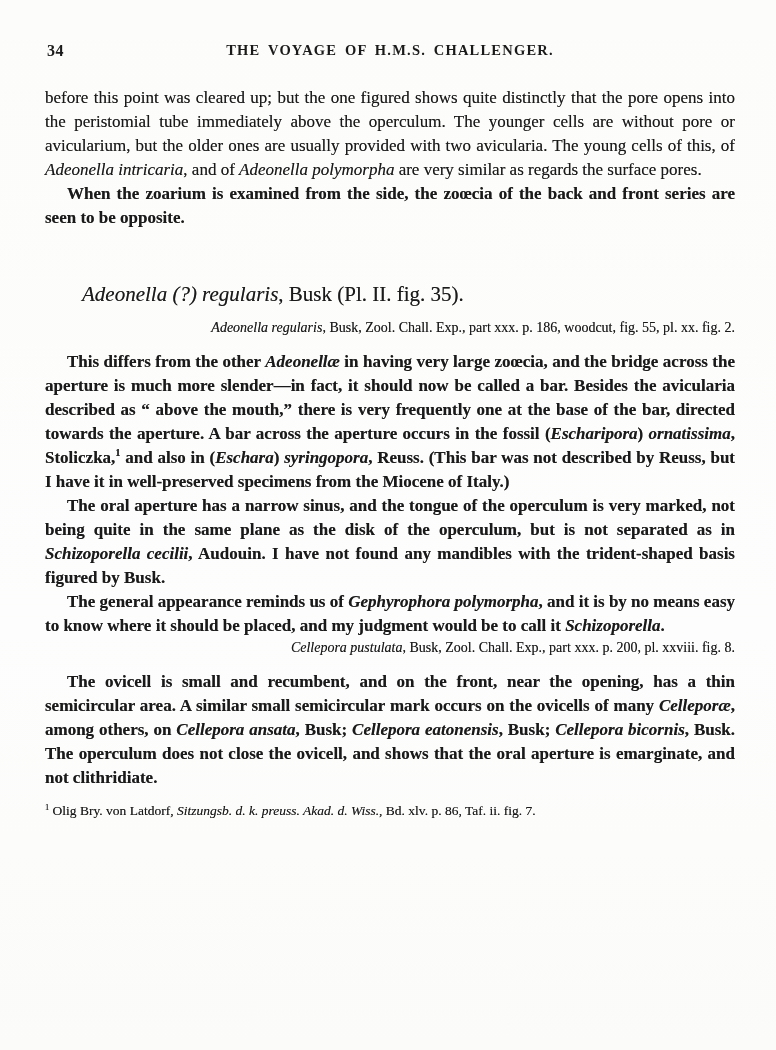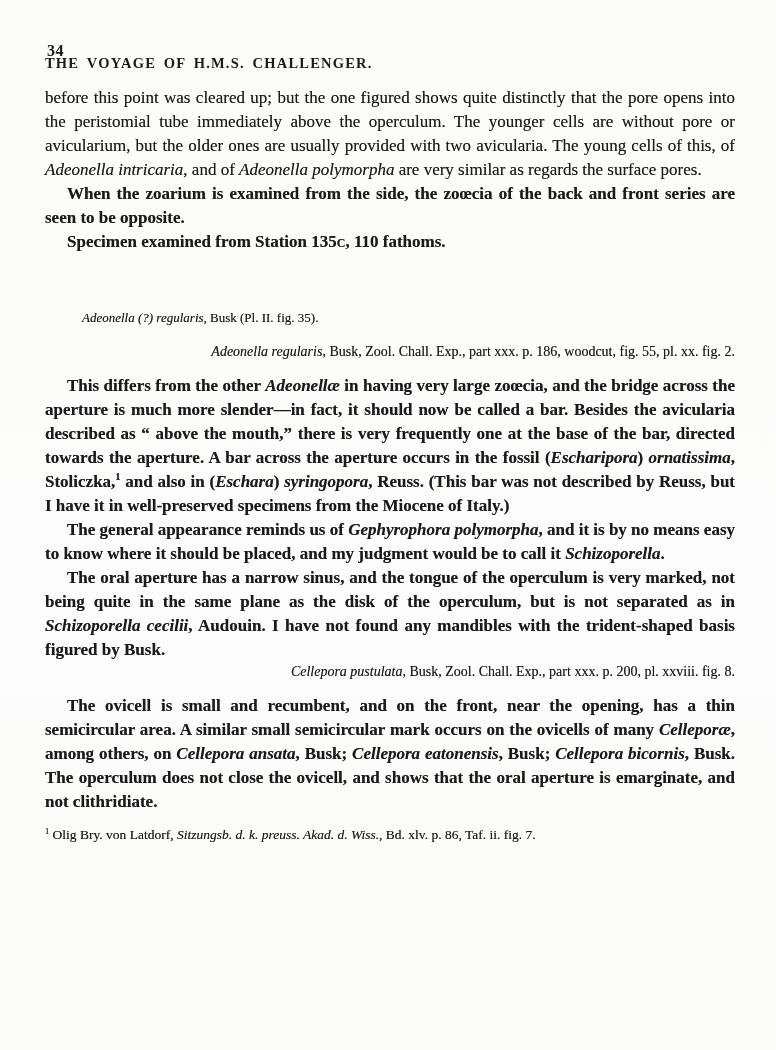--- a/index.html
+++ b/index.html
@@ -11,35 +11,35 @@
     overflow: hidden;
   }
   .page { position: relative; width: 776px; height: 1050px; }
 
   .page-header { position: absolute; top: 42px; left: 45px; width: 690px; height: 22px; }
   .page-number {
     position: absolute; left: 2px; top: 0;
     font-size: 16px; font-weight: bold; letter-spacing: 0.5px;
   }
   .running-title {
-    text-align: left; font-size: 14.5px; font-weight: bold;
-    letter-spacing: 1.2px; word-spacing: 3px; margin-top: 13px;
+    text-align: center; font-size: 14.5px; font-weight: bold;
+    letter-spacing: 1.2px; word-spacing: 3px;
   }
 
   .page-body {
     position: absolute; top: 86px; left: 45px; width: 690px;
     font-size: 17px; line-height: 24px;
     text-shadow: 0 0 0.3px rgba(20,20,20,0.55);
   }
   .blk { margin: 0; }
   .opening_paragraph, .paragraph { text-align: justify; }
   .paragraph { text-indent: 22px; font-weight: bold; }
   .species_heading {
     margin-top: 52px; margin-bottom: 12px;
-    padding-left: 37px; font-size: 13px;
+    padding-left: 37px; font-size: 21px;
   }
   .citation {
     text-align: right; font-size: 14px; line-height: 19px;
     margin-bottom: 13px;
   }
   .footnote {
     margin-top: 12px; text-align: left;
     font-size: 13.5px; line-height: 18px;
   }
   .it { font-style: italic; }
@@ -50,23 +50,22 @@
 <body>
 
 <div class="page">
   <div class="page-header">
     <div class="page-number">34</div>
     <div class="running-title">THE VOYAGE OF H.M.S. CHALLENGER.</div>
   </div>
   <main class="page-body">
       <div class="blk opening_paragraph"><span>before this point was cleared up; but the one figured shows quite distinctly that the pore opens into the peristomial tube immediately above the operculum.  The younger cells are without pore or avicularium, but the older ones are usually provided with two avicularia. The young cells of this, of </span><span class="it">Adeonella intricaria</span><span>, and of </span><span class="it">Adeonella polymorpha</span><span> are very similar as regards the surface pores.</span></div>
       <div class="blk paragraph"><span>When the zoarium is examined from the side, the zoœcia of the back and front series are seen to be opposite.</span></div>
-      <div class="blk paragraph"><span>Specimen examined from Station 135</span><span class="sc">c</span><span>, 110 fathoms.</span></div>
       <div class="blk species_heading"><span class="it">Adeonella (?) regularis</span><span>, Busk (Pl. II. fig. 35).</span></div>
       <div class="blk citation"><span class="it">Adeonella regularis</span><span>, Busk, Zool. Chall. Exp., part xxx. p. 186, woodcut, fig. 55, pl. xx. fig. 2.</span></div>
       <div class="blk paragraph"><span>This differs from the other </span><span class="it">Adeonellæ</span><span> in having very large zoœcia, and the bridge across the aperture is much more slender—in fact, it should now be called a bar. Besides the avicularia described as “ above the mouth,” there is very frequently one at the base of the bar, directed towards the aperture.  A bar across the aperture occurs in the fossil (</span><span class="it">Escharipora</span><span>) </span><span class="it">ornatissima</span><span>, Stoliczka,</span><sup>1</sup><span> and also in (</span><span class="it">Eschara</span><span>) </span><span class="it">syringopora</span><span>, Reuss. (This bar was not described by Reuss, but I have it in well-preserved specimens from the Miocene of Italy.)</span></div>
+      <div class="blk paragraph"><span>The oral aperture has a narrow sinus, and the tongue of the operculum is very marked, not being quite in the same plane as the disk of the operculum, but is not separated as in </span><span class="it">Schizoporella cecilii</span><span>, Audouin.  I have not found any mandibles with the trident-shaped basis figured by Busk.</span></div>
       <div class="blk paragraph"><span>The general appearance reminds us of </span><span class="it">Gephyrophora polymorpha</span><span>, and it is by no means easy to know where it should be placed, and my judgment would be to call it </span><span class="it">Schizoporella</span><span>.</span></div>
-      <div class="blk paragraph"><span>The oral aperture has a narrow sinus, and the tongue of the operculum is very marked, not being quite in the same plane as the disk of the operculum, but is not separated as in </span><span class="it">Schizoporella cecilii</span><span>, Audouin.  I have not found any mandibles with the trident-shaped basis figured by Busk.</span></div>
       <div class="blk citation"><span class="it">Cellepora pustulata</span><span>, Busk, Zool. Chall. Exp., part xxx. p. 200, pl. xxviii. fig. 8.</span></div>
       <div class="blk paragraph"><span>The ovicell is small and recumbent, and on the front, near the opening, has a thin semicircular area.  A similar small semicircular mark occurs on the ovicells of many </span><span class="it">Celleporæ</span><span>, among others, on </span><span class="it">Cellepora ansata</span><span>, Busk; </span><span class="it">Cellepora eatonensis</span><span>, Busk; </span><span class="it">Cellepora bicornis</span><span>, Busk.  The operculum does not close the ovicell, and shows that the oral aperture is emarginate, and not clithridiate.</span></div>
       <div class="blk footnote"><sup>1</sup><span> Olig Bry. von Latdorf, </span><span class="it">Sitzungsb. d. k. preuss. Akad. d. Wiss.</span><span>, Bd. xlv. p. 86, Taf. ii. fig. 7.</span></div>
     </main>
 </div>
 
 </body></html>

